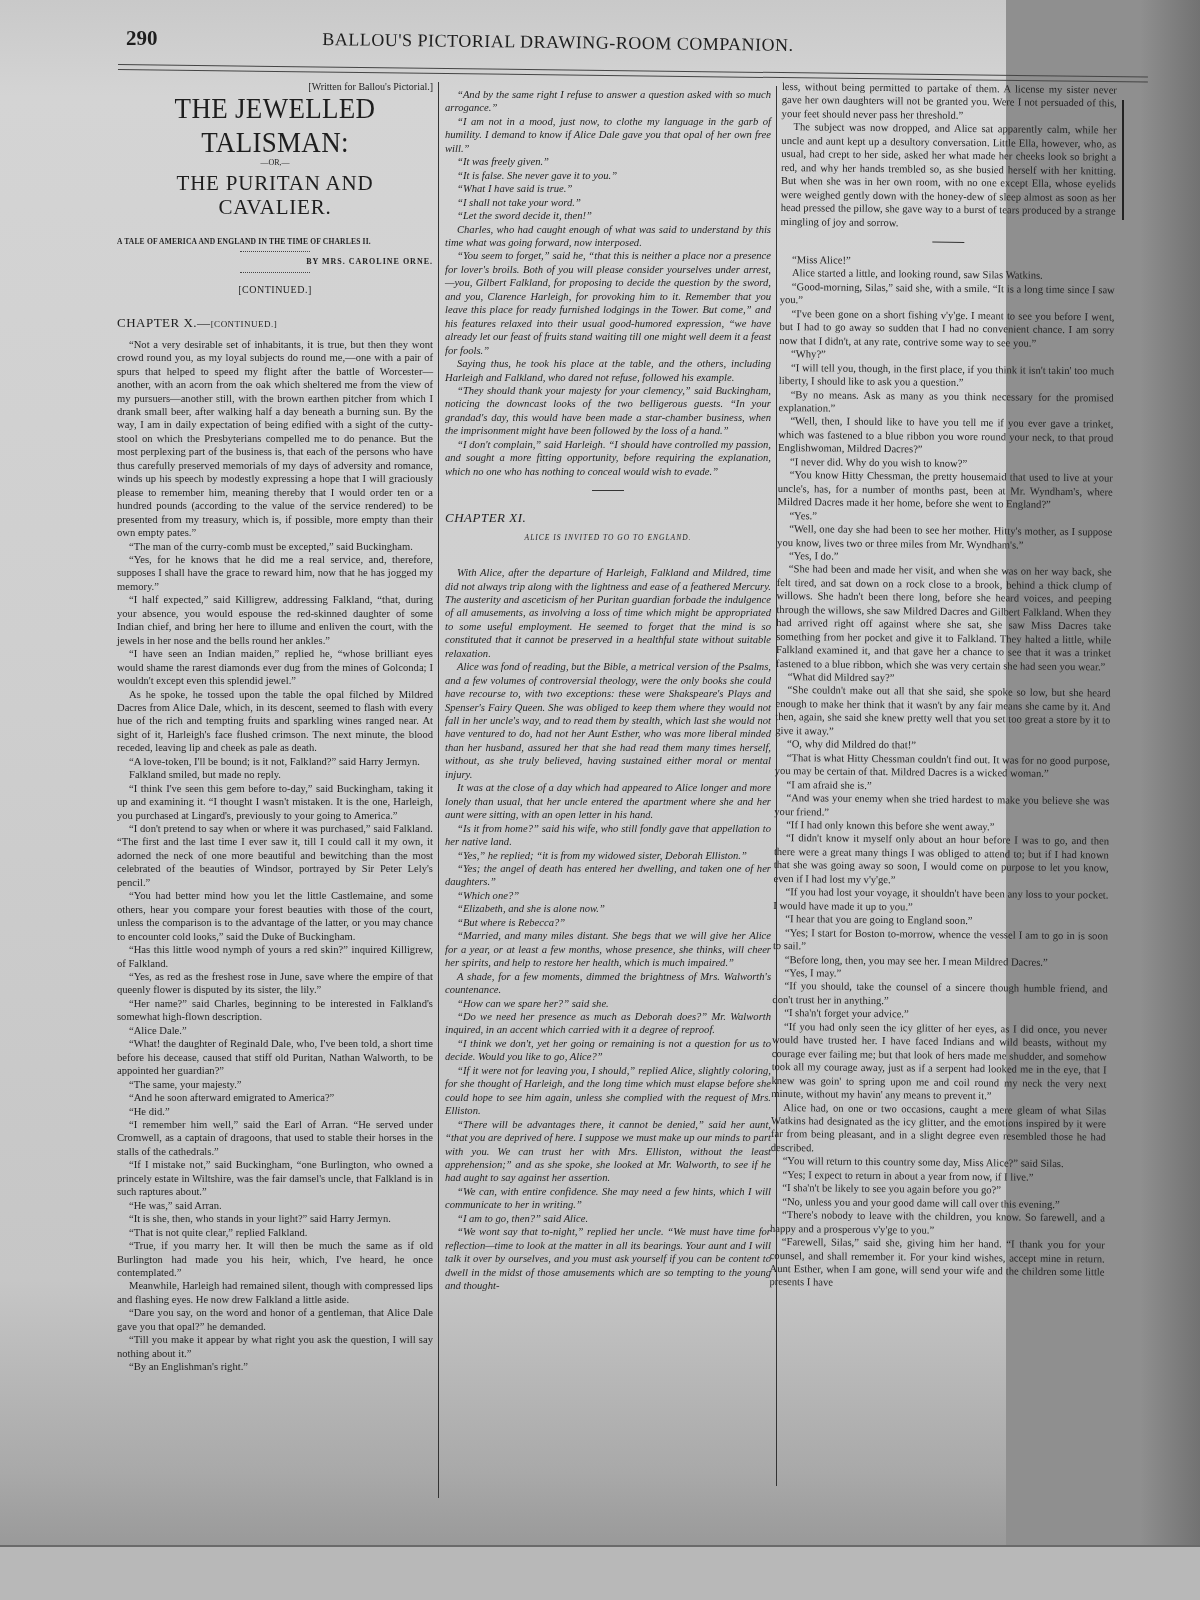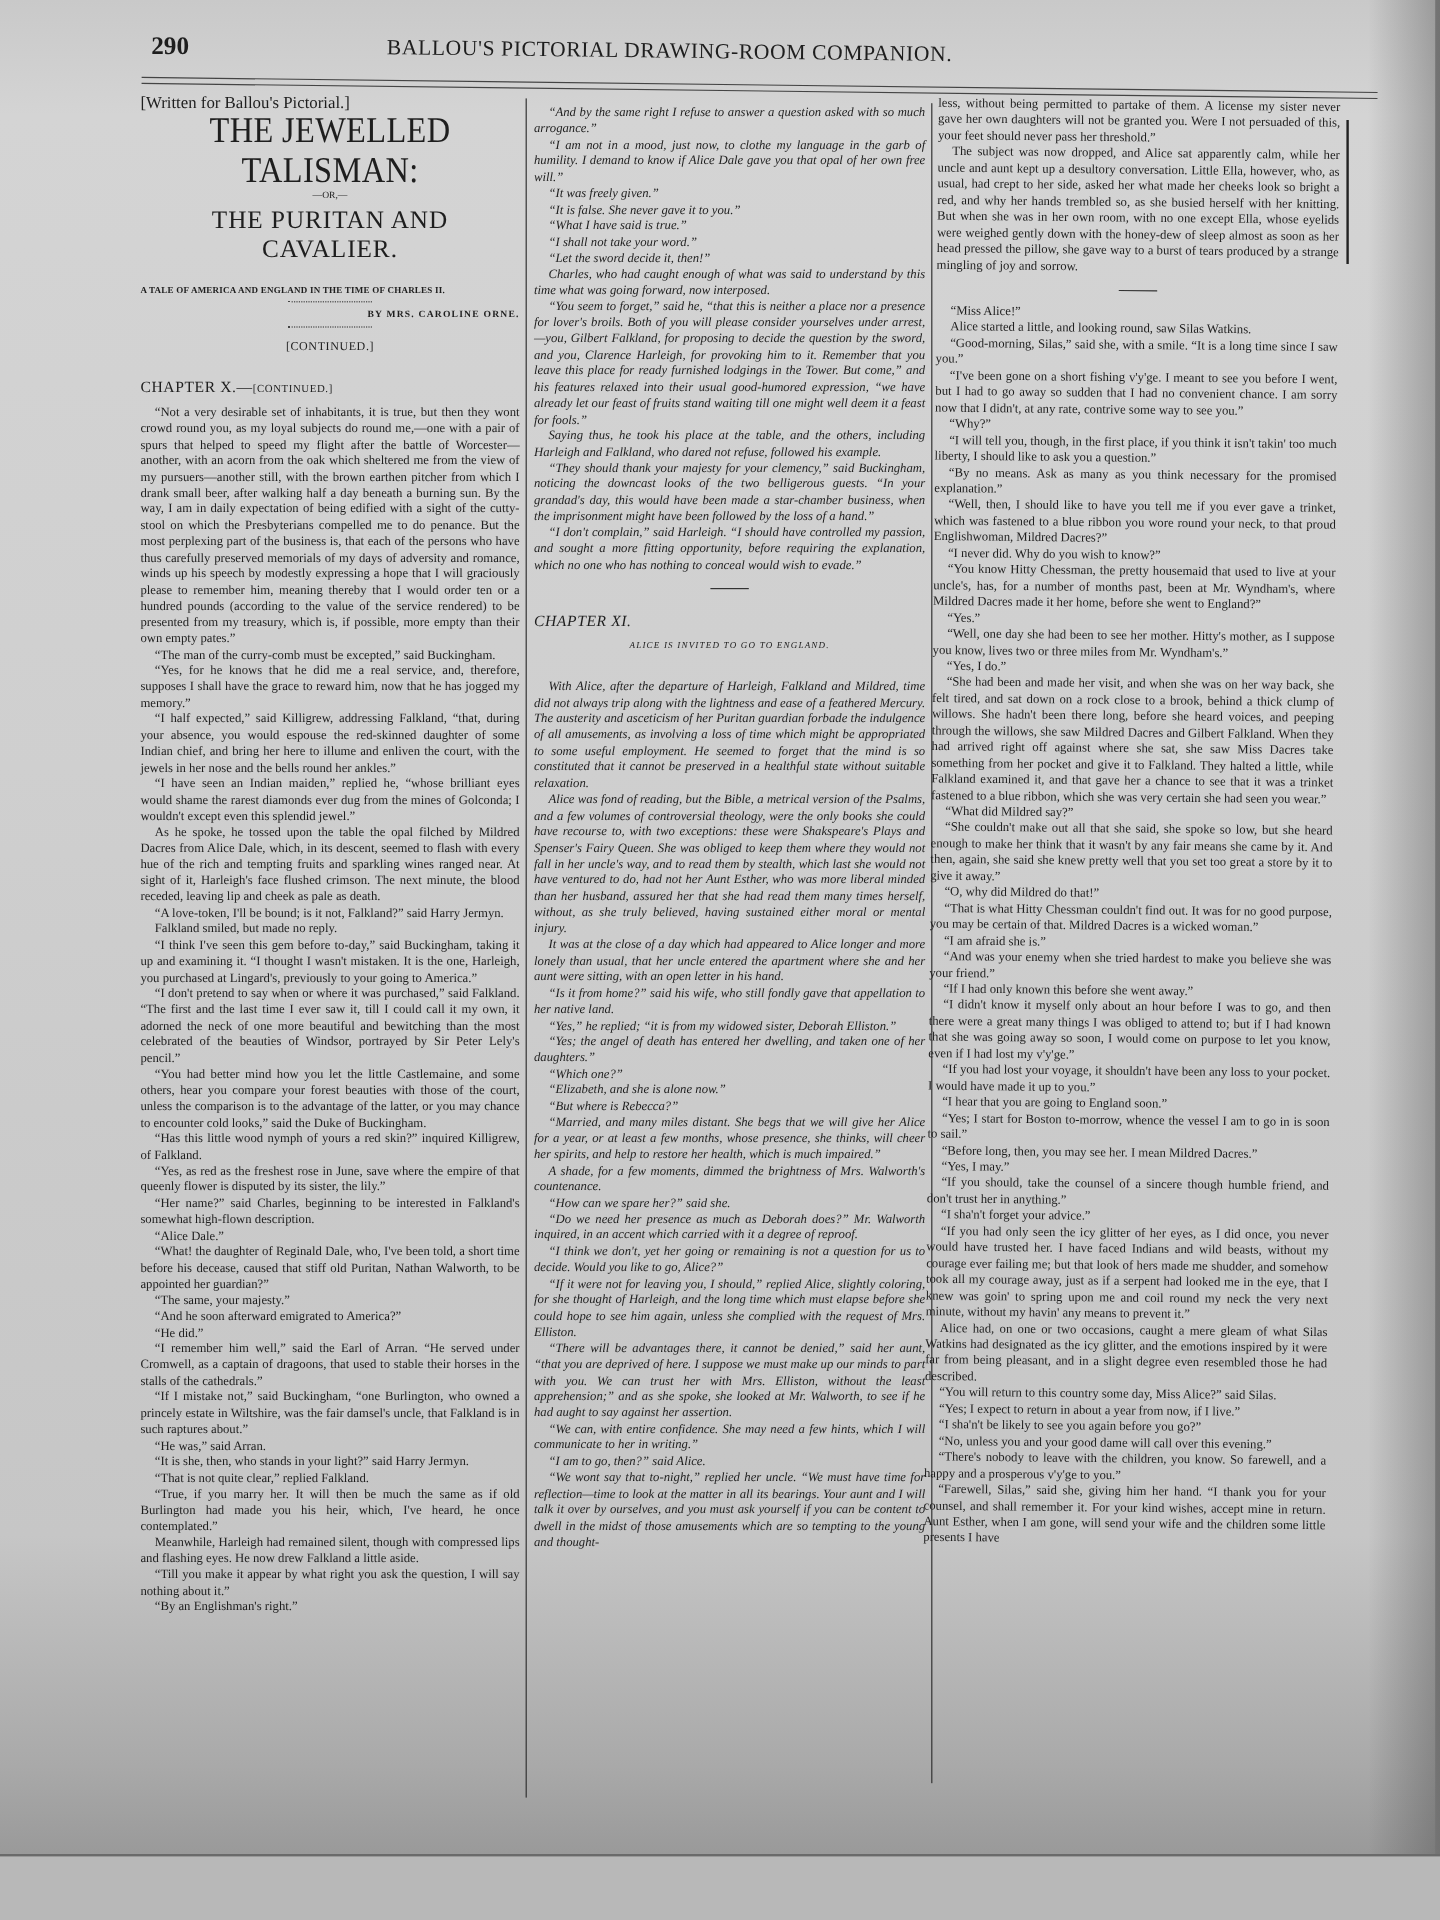--- a/index.html
+++ b/index.html
@@ -3,21 +3,21 @@
   <meta charset="utf-8">
   <style>
     html, body { margin: 0; padding: 0; }
     body {
       width: 1200px; height: 1600px; overflow: hidden;
       background: #8f8f8f;
       font-family: "Liberation Serif", "DejaVu Serif", serif;
       color: #1e1e1e;
     }
     .sheet {
-      position: absolute; left: 0; top: 0; width: 1196px; height: 1600px;
+      position: absolute; left: 0; top: 0; width: 1006px; height: 1600px;
       background: linear-gradient(180deg, #c9c9c9 0%, #d4d4d4 6%, #cfcfcf 40%, #c6c6c6 80%, #a9a9a9 92%, #8e8e8e 100%);
     }
     .sheet-edge {
       position: absolute; left: 1140px; top: 0; width: 60px; height: 1600px;
       background: linear-gradient(90deg, rgba(0,0,0,0) 0%, rgba(60,60,60,0.35) 100%);
     }
     .fold {
       position: absolute; left: 0; top: 1545px; width: 1200px; height: 55px;
       background: #b8b8b8; border-top: 2px solid #6a6a6a;
     }
@@ -41,21 +41,21 @@
     }
     .col p { margin: 0; text-indent: 12px; }
     .col p.noindent { text-indent: 0; }
     .c1 { left: 117px; width: 316px; }
     .c2 { left: 445px; width: 326px; top: 88px; font-style: italic; }
     .c3 { left: 782px; width: 335px; top: 80px; transform: rotate(0.6deg); transform-origin: left top; }
     .col-rule { position: absolute; width: 1px; background: #333; }
     .cr1 { left: 438px; top: 82px; height: 1416px; }
     .cr2 { left: 776px; top: 86px; height: 1400px; }
     .cr-right { left: 1122px; top: 100px; width: 2px; height: 120px; background: #222; }
-    .credit { text-align: left; font-size: 14px; margin: 0 0 2px 0; }
+    .credit { text-align: right; font-size: 10px; margin: 0 0 2px 0; }
     .title-main { text-align: center; font-size: 27px; line-height: 30px; letter-spacing: 0.3px; transform: scaleY(1.12); }
     .title-or { text-align: center; font-size: 8px; margin: 1px 0; }
     .title-sub { text-align: center; font-size: 21px; line-height: 24px; letter-spacing: 0.8px; }
     .tagline { font-size: 7.5px; font-weight: bold; letter-spacing: 0.2px; margin: 16px 0 3px; }
     .wavy { width: 70px; margin: 2px auto; border-top: 1px dotted #444; }
     .byline { text-align: right; font-size: 8px; font-weight: bold; letter-spacing: 1px; margin: 3px 0; }
     .cont { text-align: center; font-size: 10px; margin: 10px 0 8px; letter-spacing: 0.5px; }
     .chapter { font-size: 13px; margin: 20px 0 6px; letter-spacing: 0.5px; }
     .chapter small { font-size: 9px; }
     .subhead { text-align: center; font-size: 7.5px; letter-spacing: 1px; margin: 0 0 22px; }
@@ -108,20 +108,21 @@
         <p>“The same, your majesty.”</p>
         <p>“And he soon afterward emigrated to America?”</p>
         <p>“He did.”</p>
         <p>“I remember him well,” said the Earl of Arran. “He served under Cromwell, as a captain of dragoons, that used to stable their horses in the stalls of the cathedrals.”</p>
         <p>“If I mistake not,” said Buckingham, “one Burlington, who owned a princely estate in Wiltshire, was the fair damsel's uncle, that Falkland is in such raptures about.”</p>
         <p>“He was,” said Arran.</p>
         <p>“It is she, then, who stands in your light?” said Harry Jermyn.</p>
         <p>“That is not quite clear,” replied Falkland.</p>
         <p>“True, if you marry her. It will then be much the same as if old Burlington had made you his heir, which, I've heard, he once contemplated.”</p>
         <p>Meanwhile, Harleigh had remained silent, though with compressed lips and flashing eyes. He now drew Falkland a little aside.</p>
+        <p>“Dare you say, on the word and honor of a gentleman, that Alice Dale gave you that opal?” he demanded.</p>
         <p>“Till you make it appear by what right you ask the question, I will say nothing about it.”</p>
         <p>“By an Englishman's right.”</p>
       </div>
   </div>
 
   <div class="col c2">
     <div id="c2a-body">
         <p>“And by the same right I refuse to answer a question asked with so much arrogance.”</p>
         <p>“I am not in a mood, just now, to clothe my language in the garb of humility. I demand to know if Alice Dale gave you that opal of her own free will.”</p>
         <p>“It was freely given.”</p>

